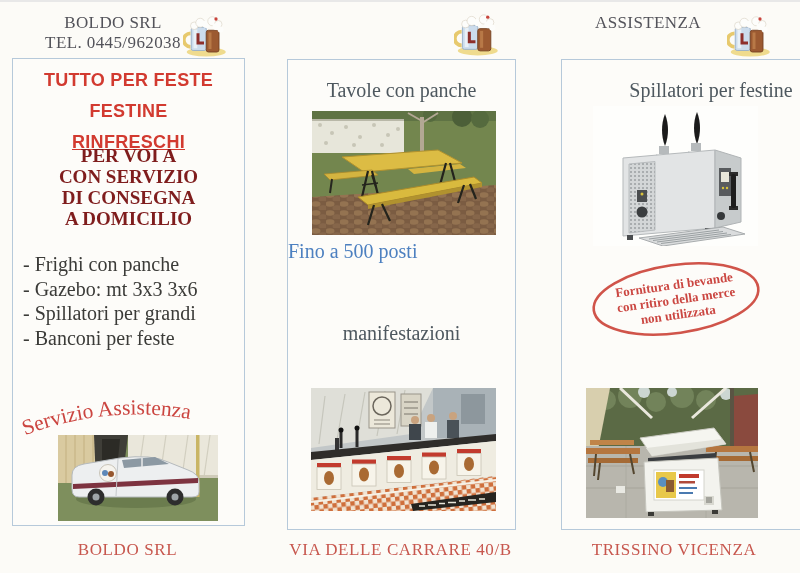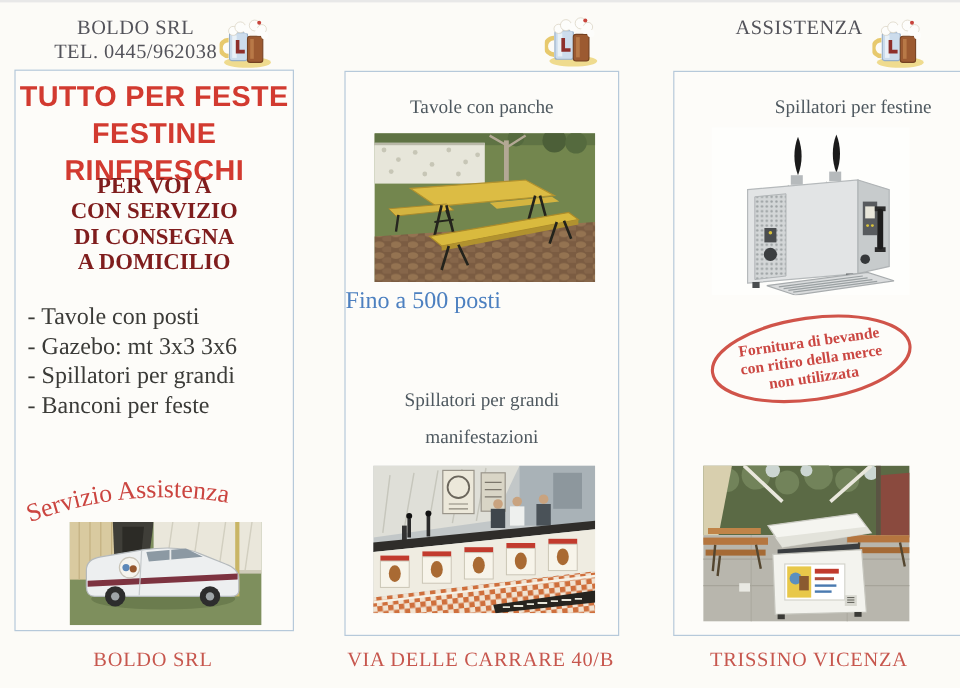--- a/index.html
+++ b/index.html
@@ -8,26 +8,26 @@
     background:#fcfbf7; overflow:hidden;
     font-family:"Liberation Serif","DejaVu Serif",serif;
     color:#3b3b38;
   }
   .abs { position:absolute; }
   .center { text-align:center; }
   .hdr-text { font-size:17px; line-height:20px; color:#53535a; letter-spacing:0.4px; }
   .panel { position:absolute; border:1.5px solid #b6c9da; background:#fdfcf9; }
   .red-title {
     font-family:"Liberation Sans","DejaVu Sans",sans-serif;
-    font-weight:900; font-size:24px; color:#d23a30; letter-spacing:0.3px;
+    font-weight:900; font-size:18px; color:#d23a30; letter-spacing:0.3px;
     width:100%; text-align:center; line-height:29px;
   }
   .blue-sub { font-weight:bold; font-size:19px; line-height:21px; color:#7f1d1d; width:100%; text-align:center; }
   .item-line { font-size:20px; line-height:24.5px; color:#3b3b38; }
-  .gray-head { font-size:16px; color:#4e585f; width:100%; text-align:center; line-height:28px; }
+  .gray-head { font-size:20px; color:#4e585f; width:100%; text-align:center; line-height:28px; }
   .note-blue { font-size:20px; color:#4d80c0; width:100%; text-align:left; }
   .caption { font-size:17px; color:#c7574e; letter-spacing:0.6px; text-align:center; }
   .photo { display:block; }
   svg text { font-family:"Liberation Serif","DejaVu Serif",serif; }
 </style>
 </head>
 <body>
 
 <div class="page">
 
@@ -58,41 +58,41 @@
     <div>TEL. 0445/962038</div>
   </div>
   <svg class="abs" style="left:183px; top:11px;" width="45" height="45" viewBox="0 0 60 60">
       <use href="#beermug-shape"></use>
     </svg>
 
   <svg class="abs" style="left:454px; top:9px;" width="46" height="46" viewBox="0 0 60 60">
       <use href="#beermug-shape"></use>
     </svg>
 
-  <div class="abs hdr-text center" style="left:580px; top:11px; width:172px;">
+  <div class="abs hdr-text center" style="left:562px; top:11px; width:172px;">
     <div>ASSISTENZA</div>
   </div>
   <svg class="abs" style="left:727px; top:11px;" width="45" height="45" viewBox="0 0 60 60">
       <use href="#beermug-shape"></use>
     </svg>
 
   <div class="panel" style="left:12px; top:56px; width:231px; height:466px;">
     <div class="abs red-title" style="top:7px;">TUTTO PER FESTE</div>
     <div class="abs red-title" style="top:38px;">FESTINE</div>
-    <div class="abs red-title" style="top:69px;">RINFRESCHI</div>
+    <div class="abs red-title" style="top:69px;text-decoration:underline;">RINFRESCHI</div>
 
     <div class="abs" style="top:86px; width:100%;">
       <div class="blue-sub">PER VOI A</div>
       <div class="blue-sub">CON SERVIZIO</div>
       <div class="blue-sub">DI CONSEGNA</div>
       <div class="blue-sub">A DOMICILIO</div>
     </div>
 
     <div class="abs" style="top:193px; left:10px; width:215px;">
-      <div class="item-line">- Tavole con posti</div>
+      <div class="item-line">- Frighi con panche</div>
       <div class="item-line">- Gazebo: mt 3x3 3x6</div>
       <div class="item-line">- Spillatori per grandi</div>
       <div class="item-line">- Banconi per feste</div>
     </div>
 
     <svg class="abs" style="left:0; top:335px;" width="231" height="48" viewBox="0 0 231 48">
       <defs>
           <path id="arcp" d="M 10 42 Q 115 2 222 36" fill="none"></path>
         </defs>
       <text font-size="21.5" fill="#cb4540">
@@ -167,21 +167,20 @@
       <path d="M56 60 L50 86 M60 60 L66 84 M138 52 L144 74 M134 52 L128 74" stroke="#23231c" stroke-width="2.2"></path>
       <path d="M50 74 L66 72" stroke="#23231c" stroke-width="1.5"></path>
       <polygon points="46,86 162,66 170,72 56,94" fill="#d9ba3e" stroke="#ab8b2a" stroke-width="1"></polygon>
       <polygon points="56,94 170,72 170,76 56,98" fill="#b1922f"></polygon>
       <path d="M62 94 L56 114 M70 93 L78 110 M152 74 L146 92 M158 73 L164 88" stroke="#23231c" stroke-width="2.2"></path>
     </svg>
 
     <div class="abs note-blue" style="top:180px;">Fino a 500 posti</div>
 
     <div class="abs" style="top:258px; width:100%;">
-      <div class="gray-head" style="line-height:31px;">Spillatori per grandi</div>
       <div class="gray-head" style="line-height:31px;">manifestazioni</div>
     </div>
 
     <svg class="abs photo" style="left:23px; top:328px;" width="185" height="123" viewBox="0 0 185 123">
       <defs>
         <pattern id="chk" width="9" height="9" patternUnits="userSpaceOnUse" patternTransform="rotate(-6)">
           <rect width="9" height="9" fill="#f1e3d2"></rect>
           <rect width="4.5" height="4.5" fill="#cf6f3c"></rect>
           <rect x="4.5" y="4.5" width="4.5" height="4.5" fill="#cf6f3c"></rect>
         </pattern>

